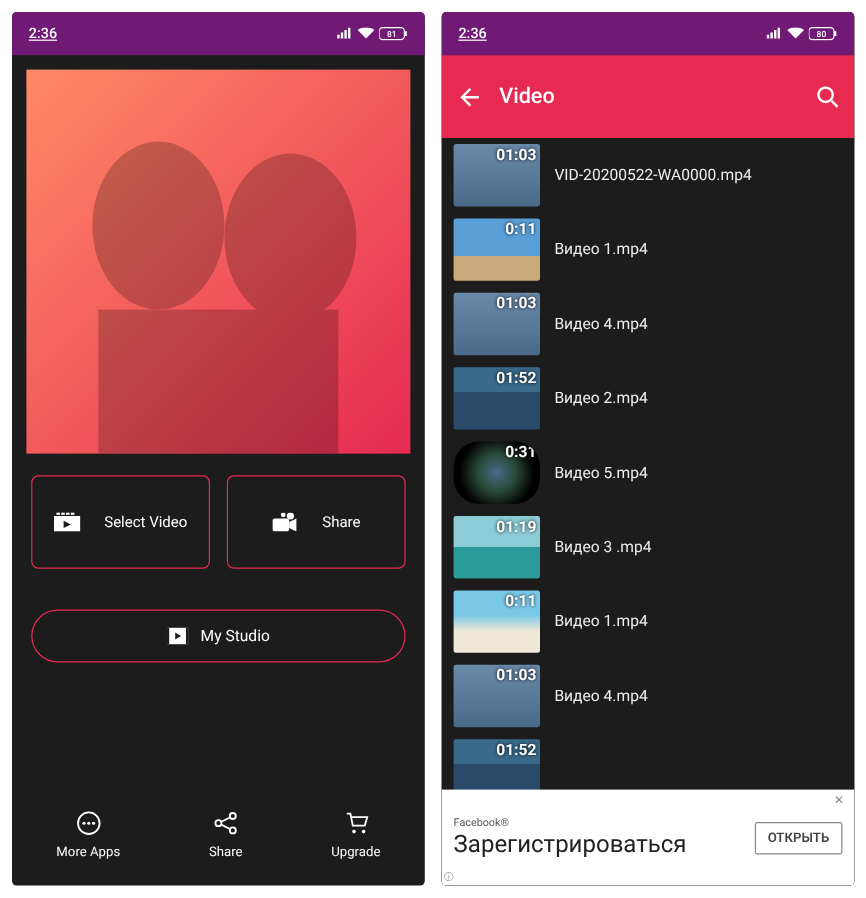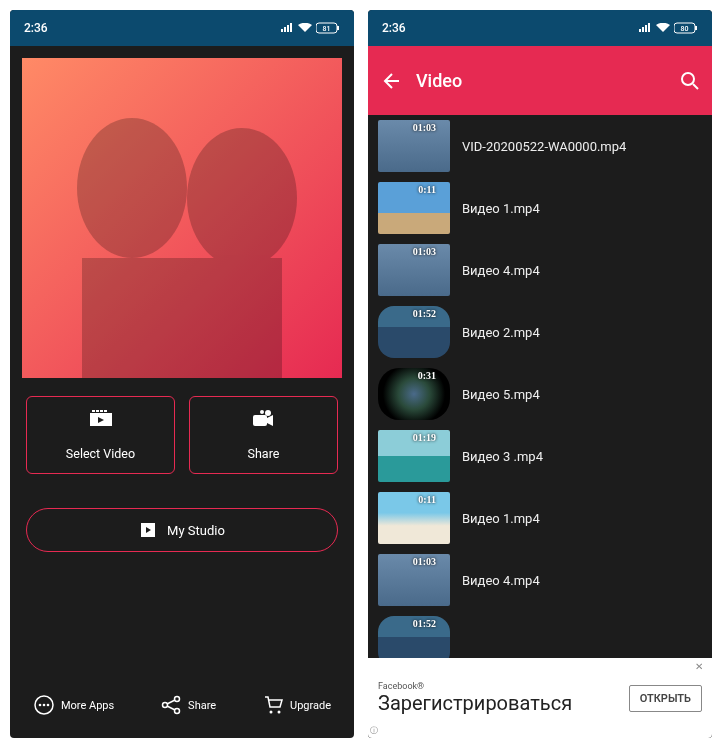--- a/index.html
+++ b/index.html
@@ -1,41 +1,41 @@
 <!DOCTYPE html>
 <html><head>
 <meta charset="utf-8">
 <style>
 * { margin: 0; padding: 0; box-sizing: border-box; font-family: -apple-system, Roboto, Arial, sans-serif; }
 body { background: #fff; width: 722px; height: 748px; overflow: hidden; }
 .wrap { display: flex; gap: 14px; padding: 10px; }
 .phone { width: 344px; height: 728px; background: #1c1c1c; border-radius: 4px; overflow: hidden; display: flex; flex-direction: column; position: relative; }
-.statusbar { height: 36px; background: #0c4a6e; color: #fff; display: flex; align-items: center; justify-content: space-between; padding: 0 14px; font-size: 12px; font-weight: 500; }
+.statusbar { height: 36px; background: #701a75; color: #fff; display: flex; align-items: center; justify-content: space-between; padding: 0 14px; font-size: 12px; font-weight: 500; text-decoration: underline; }
 .statusbar .icons { display: flex; align-items: center; gap: 4px; }
 .statusbar svg { display: block; }
 .hero { width: 320px; height: 320px; margin: 12px auto 0; background: linear-gradient(135deg, #ff8a66, #e62a52); position: relative; overflow: hidden; }
 .hero .silh { position: absolute; inset: 0; opacity: 0.22; }
 .row-btns { display: flex; gap: 14px; padding: 18px 16px 10px; }
-.bigbtn { flex: 1; border: 1.5px solid #e62a52; border-radius: 6px; height: 78px; display: flex; flex-direction: column; align-items: center; justify-content: center; color: #fff; font-size: 12.5px; gap: 20px; cursor: pointer; }
+.bigbtn { flex: 1; border: 1.5px solid #e62a52; border-radius: 6px; height: 78px; display: flex; align-items: center; justify-content: center; color: #fff; font-size: 12.5px; gap: 20px; cursor: pointer; }
 .studio-btn { margin: 24px 16px 0; height: 44px; border: 1.5px solid #e62a52; border-radius: 22px; display: flex; align-items: center; justify-content: center; color: #fff; font-size: 13px; gap: 10px; cursor: pointer; }
 .bottombar { margin-top: auto; display: flex; justify-content: space-around; padding: 18px 0 22px; }
-.bottombar .item { display: flex; flex-direction: row; align-items: center; gap: 6px; color: #fff; font-size: 11px; cursor: pointer; }
+.bottombar .item { display: flex; flex-direction: column; align-items: center; gap: 6px; color: #fff; font-size: 11px; cursor: pointer; }
 .appbar { height: 69px; background: #e62a52; color: #fff; display: flex; align-items: center; padding: 0 12px; gap: 16px; }
 .appbar .title { font-size: 18px; font-weight: 500; }
 .appbar .spacer { flex: 1; }
 .list { flex: 1; overflow: hidden; background: #1c1c1c; }
 .videoitem { display: flex; align-items: center; gap: 12px; padding: 5px 10px; cursor: pointer; }
 .thumb { width: 72px; height: 52px; background: #2a2a2a; position: relative; border-radius: 2px; overflow: hidden; }
 .thumb.sky { background: linear-gradient(#5aa0d8 60%, #c9a97a 60%); }
-.thumb.ocean { background: linear-gradient(#3a6a8a 40%, #2a4a6a 40%); border-radius: 16px; }
+.thumb.ocean { background: linear-gradient(#3a6a8a 40%, #2a4a6a 40%); }
 .thumb.earth { background: radial-gradient(circle at 50% 50%, #4a6a8a 0%, #2a4a3a 35%, #000 70%); border-radius: 21px; }
 .thumb.sea { background: linear-gradient(#8ccdd8 50%, #2a9a9a 50%); padding-left: 10px; }
 .thumb.beach { background: linear-gradient(#7ac8e8 40%, #f0e8d8 65%); }
 .thumb.city { background: linear-gradient(#6a8aaa, #4a6a8a); }
-.thumb .dur { position: absolute; top: 2px; right: 14px; color: #fff; font-size: 10px; font-weight: 700; text-shadow: 0 0 3px #000; font-family: Liberation Serif, serif; }
+.thumb .dur { position: absolute; top: 2px; right: 3px; color: #fff; font-size: 13px; font-weight: 700; text-shadow: 0 0 3px #000; }
 .vname { color: #eee; font-size: 13px; }
 .adbar { position: absolute; bottom: 0; left: 0; right: 0; height: 80px; background: #fff; display: flex; align-items: center; padding: 0 10px; }
 .adtxt { flex: 1; }
 .adtxt .fb { font-size: 9px; color: #555; }
 .adtxt .reg { font-size: 20px; color: #222; }
 .adad { font-size: 8px; color: #888; position: absolute; left: 2px; bottom: 2px; }
 .adbtn { border: 1px solid #888; color: #444; font-size: 11px; padding: 6px 10px; border-radius: 2px; cursor: pointer; font-weight: 600; }
 .adclose { position: absolute; top: 3px; right: 3px; width: 14px; height: 14px; font-size: 10px; color: #888; cursor: pointer; }
 </style>
 </head>

